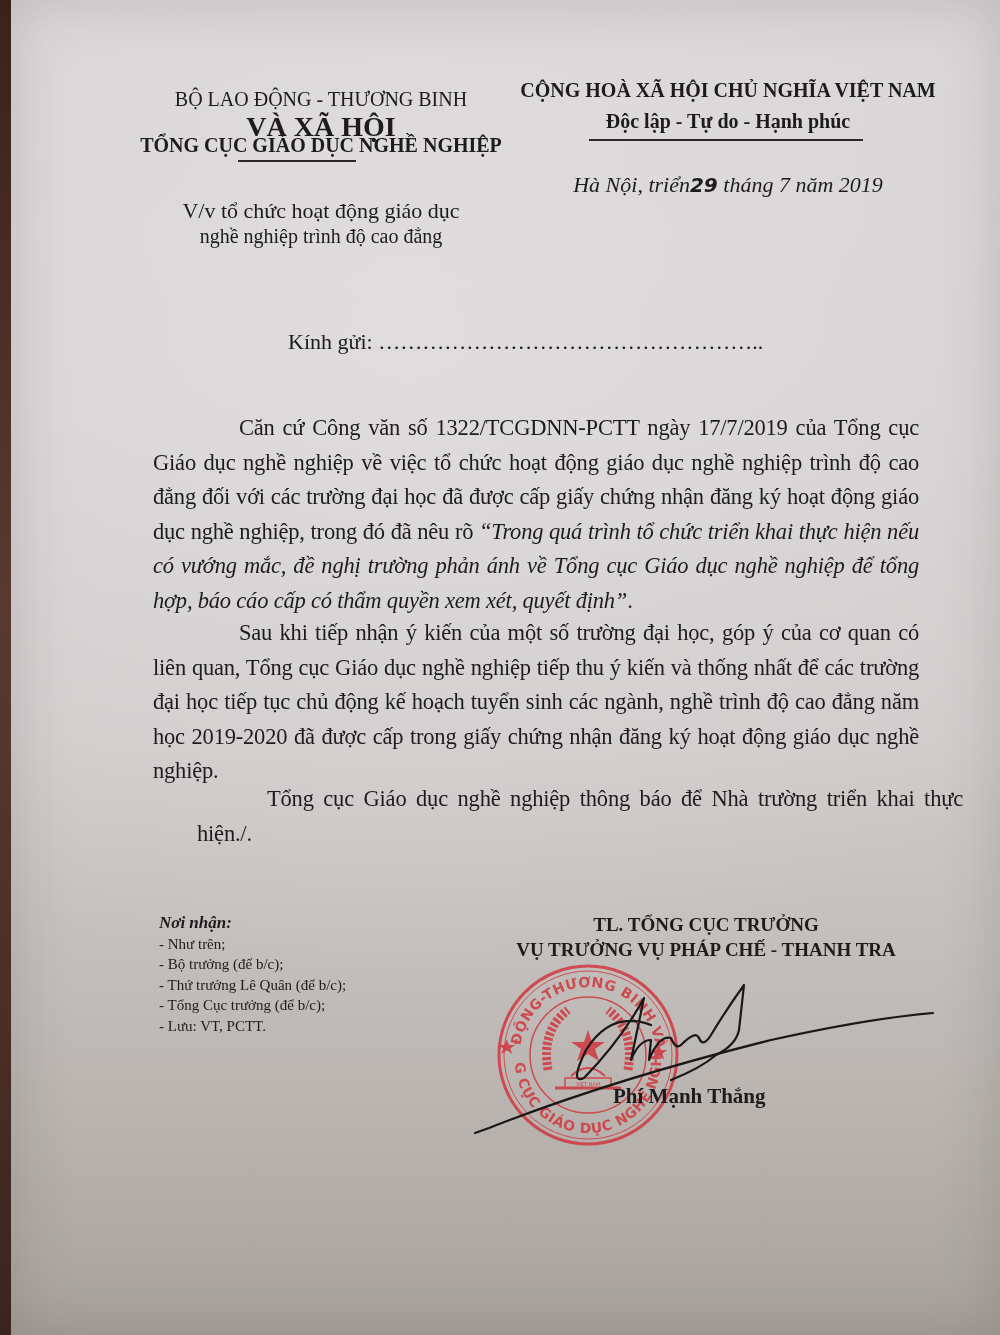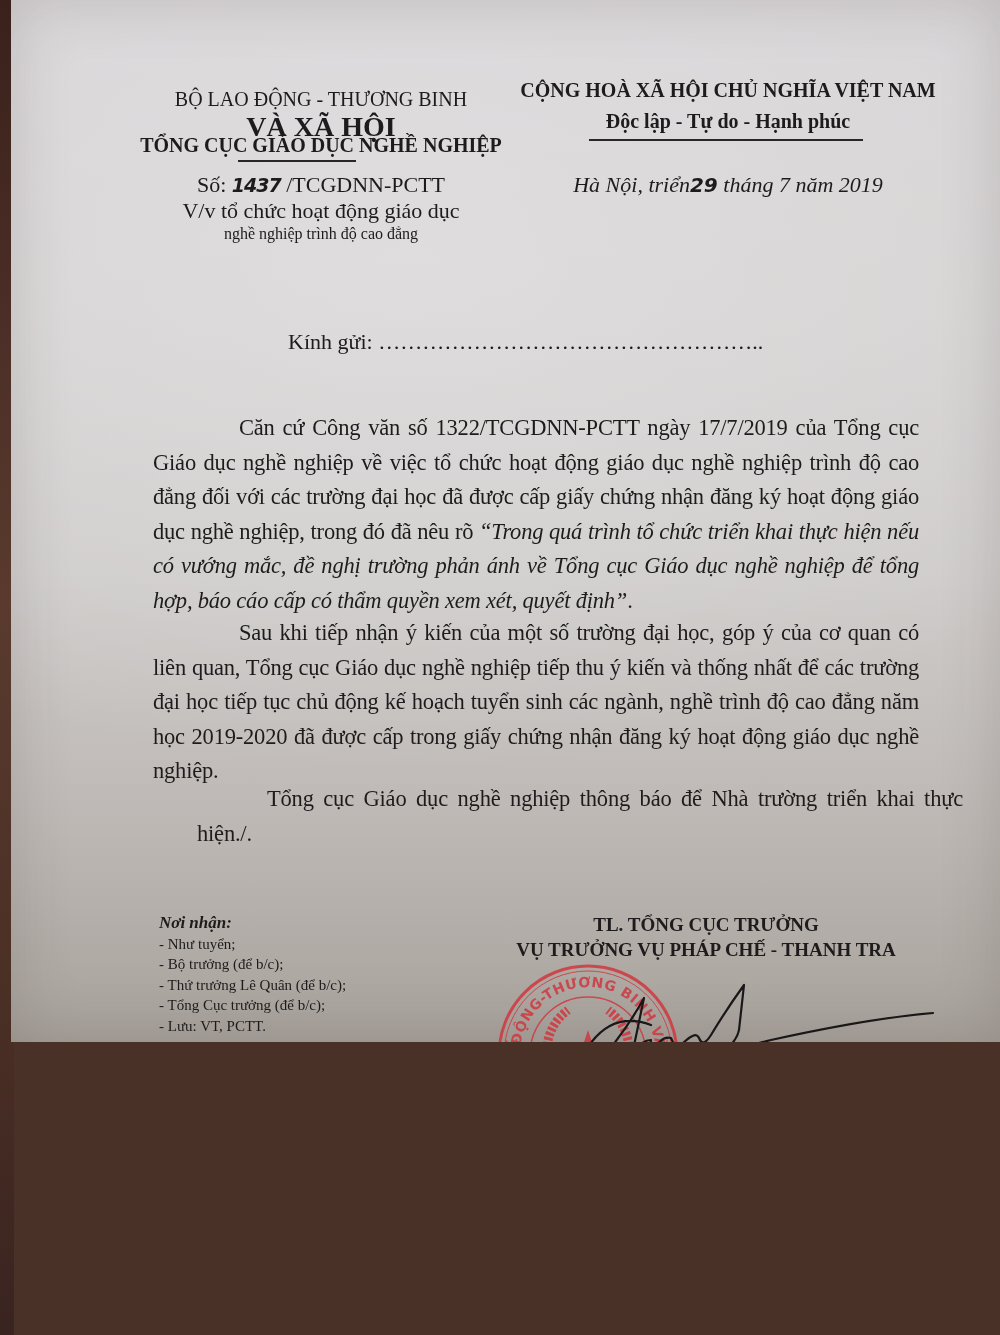--- a/index.html
+++ b/index.html
@@ -8,40 +8,40 @@
       position: relative;
       background: #4a3128;
       font-family: "Liberation Serif", "DejaVu Serif", serif;
       color: #1d1b1c;
     }
     .wood {
       position: absolute; left: 0; top: 0; width: 14px; height: 1335px;
       background: linear-gradient(180deg, #3a211c 0%, #5a3a2e 45%, #4a2f25 75%, #3a2420 100%);
     }
     .paper {
-      position: absolute; left: 11px; top: 0; width: 989px; height: 1042px;
+      position: absolute; left: 11px; top: 0; width: 989px; height: 1335px;
       background:
         radial-gradient(ellipse 120% 70% at 40% 25%, rgba(230,228,230,0.55) 0%, rgba(230,228,230,0) 70%),
         linear-gradient(180deg, #d9d6d8 0%, #d6d3d3 30%, #cfcccb 55%, #bcb7b3 80%, #a8a29c 100%);
       box-shadow: inset 0 0 60px rgba(60,50,45,0.18);
       overflow: hidden;
       padding-left: 44px;
     }
     .abs { position: absolute; white-space: nowrap; }
 
     
     .hl { position: absolute; left: 100px; width: 420px; text-align: center; }
     .hl1 { top: 88px; font-size: 20px; }
     .hl2 { top: 111px; font-size: 28px; font-weight: bold; }
     .hl3 { top: 134px; font-size: 20px; font-weight: bold; }
     .hl-underline { position: absolute; left: 227px; top: 160px; width: 118px; height: 1.5px; background: #2a2627; }
     .so { top: 172px; font-size: 22px; }
     .so .hand { font-family: "DejaVu Sans", sans-serif; font-style: italic; font-weight: bold; font-size: 19px; letter-spacing: -1px; }
     .vv1 { top: 198px; font-size: 22px; }
-    .vv2 { top: 225px; font-size: 16px; }
+    .vv2 { top: 225px; font-size: 20px; }
 
     
     .hr { position: absolute; left: 496px; width: 442px; text-align: center; }
     .hr1 { top: 79px; font-size: 20px; font-weight: bold; }
     .hr2 { top: 110px; font-size: 20px; font-weight: bold; }
     .hr-underline { position: absolute; left: 578px; top: 139px; width: 274px; height: 1.5px; background: #2a2627; }
     .date { top: 172px; font-size: 22px; font-style: italic; }
     .date .hand { font-family: "DejaVu Sans", sans-serif; font-style: italic; font-weight: bold; font-size: 20px; }
 
     .kg { left: 277px; top: 329px; font-size: 22px; }
@@ -75,44 +75,41 @@
 <body>
 
 <div class="wood"></div>
 
 <div class="paper">
 
   <div class="hl hl1">BỘ LAO ĐỘNG - THƯƠNG BINH</div>
   <div class="hl hl2">VÀ XÃ HỘI</div>
   <div class="hl hl3">TỔNG CỤC GIÁO DỤC NGHỀ NGHIỆP</div>
   <div class="hl-underline"></div>
-  <div class="hl so">
-    <span>Số: </span><span class="hand">1437</span><span> /TCGDNN-PCTT</span>
-  </div>
   <div class="hl vv1">V/v tổ chức hoạt động giáo dục</div>
   <div class="hl vv2">nghề nghiệp trình độ cao đẳng</div>
 
   <div class="hr hr1">CỘNG HOÀ XÃ HỘI CHỦ NGHĨA VIỆT NAM</div>
   <div class="hr hr2">Độc lập - Tự do - Hạnh phúc</div>
   <div class="hr-underline"></div>
   <div class="hr date">
     <span>Hà Nội, triển</span><span class="hand">29</span><span> tháng  7  năm 2019</span>
   </div>
 
   <div class="abs kg">Kính gửi: ……………………………………………..</div>
 
   <div class="para p1"><span class="indent"></span><span>Căn cứ Công văn số 1322/TCGDNN-PCTT ngày 17/7/2019 của Tổng cục Giáo dục nghề nghiệp về việc tổ chức hoạt động giáo dục nghề nghiệp trình độ cao đẳng đối với các trường đại học đã được cấp giấy chứng nhận đăng ký hoạt động giáo dục nghề nghiệp, trong đó đã nêu rõ </span><span class="quote">“Trong quá trình tổ chức triển khai thực hiện nếu có vướng mắc, đề nghị trường phản ánh về Tổng cục Giáo dục nghề nghiệp để tổng hợp, báo cáo cấp có thẩm quyền xem xét, quyết định”</span><span>.</span></div>
 
   <div class="para p2"><span class="indent"></span><span>Sau khi tiếp nhận ý kiến của một số trường đại học, góp ý của cơ quan có liên quan, Tổng cục Giáo dục nghề nghiệp tiếp thu ý kiến và thống nhất để các trường đại học tiếp tục chủ động kế hoạch tuyển sinh các ngành, nghề trình độ cao đẳng năm học 2019-2020 đã được cấp trong giấy chứng nhận đăng ký hoạt động giáo dục nghề nghiệp.</span></div>
 
   <div class="para p3"><span class="indent" style="width:70px"></span><span>Tổng cục Giáo dục nghề nghiệp thông báo để Nhà trường triển khai thực hiện./.</span></div>
 
   <div class="recv">
     <div class="title">Nơi nhận:</div>
-    <div>- Như tuyển;</div>
+    <div>- Như trên;</div>
     <div>- Bộ trưởng (để b/c);</div>
     <div>- Thứ trưởng Lê Quân (để b/c);</div>
     <div>- Tổng Cục trưởng (để b/c);</div>
     <div>- Lưu: VT, PCTT.</div>
   </div>
 
   <div class="sig sig2">VỤ TRƯỞNG VỤ PHÁP CHẾ - THANH TRA</div>
   <div class="sig sig1">TL. TỔNG CỤC TRƯỞNG</div>
 
   <svg class="stamp" viewBox="0 0 190 190">

